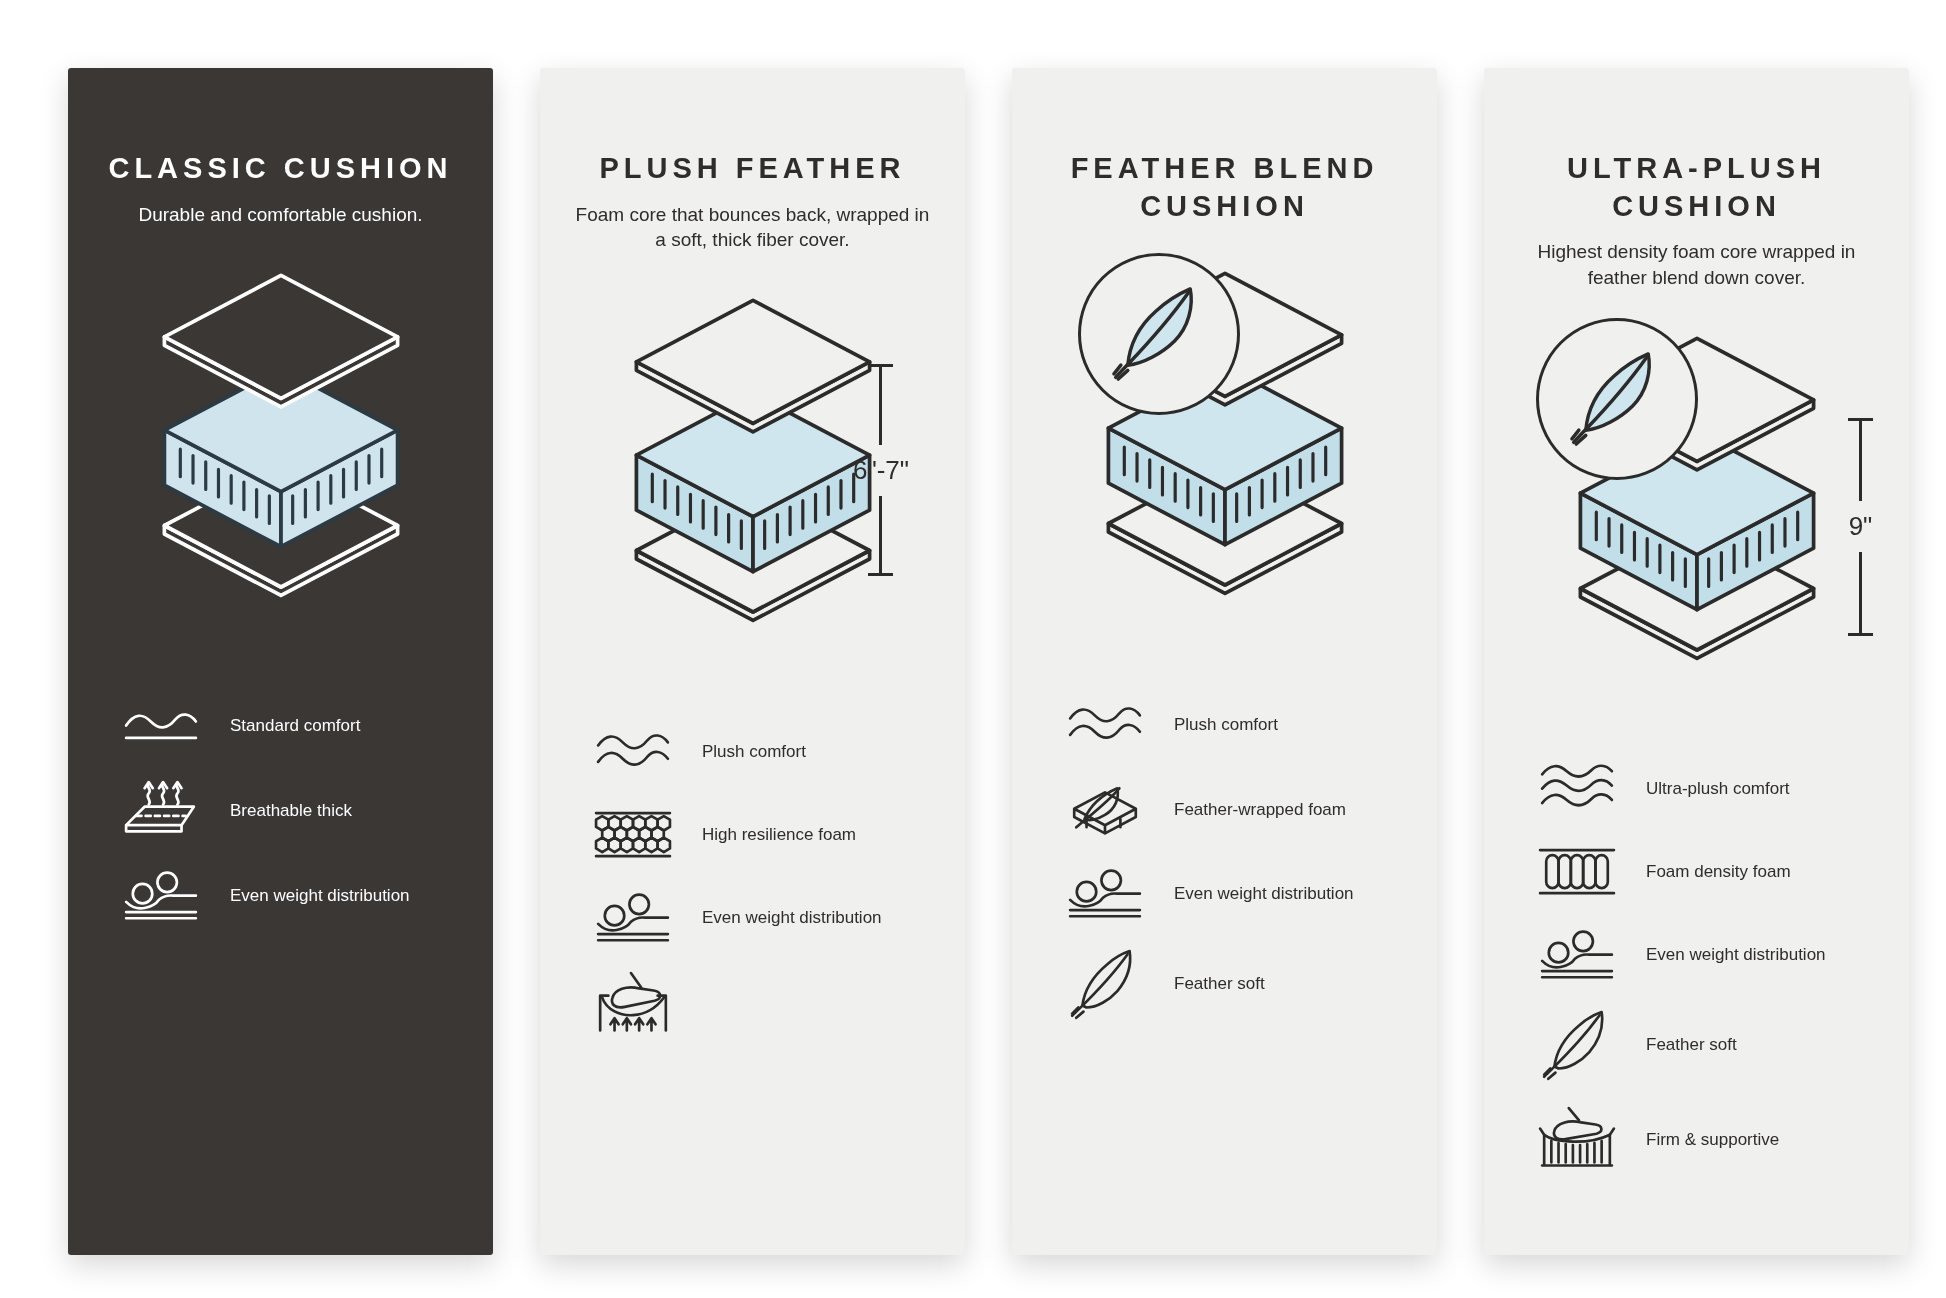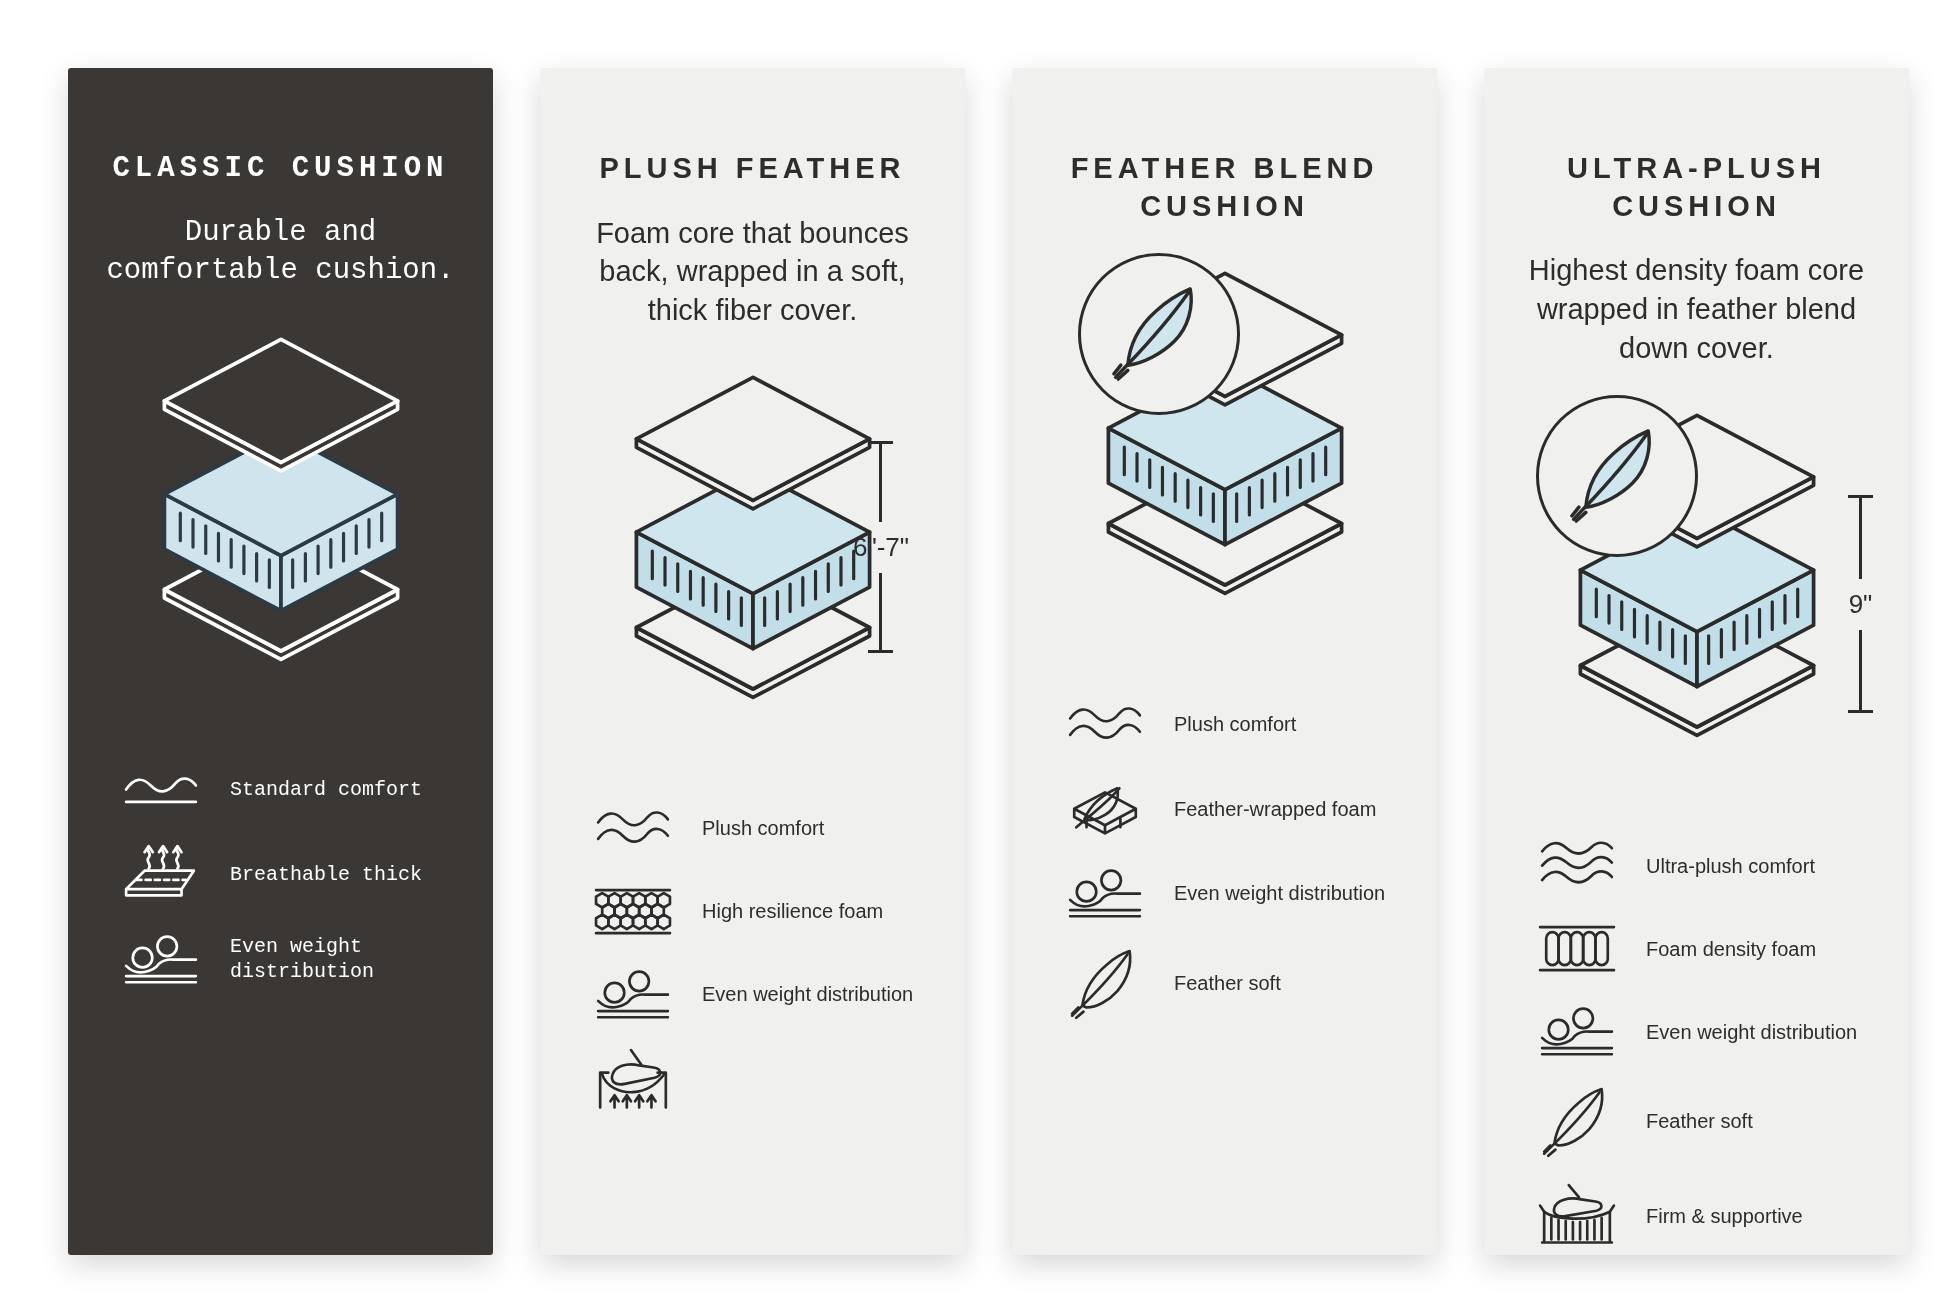--- a/index.html
+++ b/index.html
@@ -3,28 +3,28 @@
 <meta charset="utf-8">
 <style>
   * { margin:0; padding:0; box-sizing:border-box; }
   html,body { width:1946px; height:1298px; background:#ffffff; font-family:"Liberation Sans", sans-serif; overflow:hidden; }
   .board { display:flex; gap:47px; padding:68px 0 0 68px; }
 
   .card { width:425px; height:1187px; border-radius:3px; padding:0 32px;
           box-shadow:0 10px 30px rgba(0,0,0,0.16); position:relative; }
   .card.dark  { --card-bg:#3a3735; --line:#ffffff; --block-line:#2c3a44;
                 --blue-top:#cfe4ed; --blue-side:#cfe4ed;
-                background:var(--card-bg); color:#ffffff;font-family:Liberation Mono, monospace; }
+                background:var(--card-bg); color:#ffffff; }
   .card.light { --card-bg:#f0f0ee; --line:#2b2b2b; --block-line:#2b2b2b;
                 --blue-top:#cfe6ef; --blue-side:#c2dfe9;
                 background:var(--card-bg); color:#2e2d2b; }
 
   .card-title { margin-top:82px; text-align:center; font-weight:bold;
                 font-size:29px; letter-spacing:5px; line-height:1.3; }
-  .card-desc  { margin-top:26px; text-align:center; font-size:29px; line-height:1.33;
+  .card-desc  { margin-top:14px; text-align:center; font-size:19px; line-height:1.33;
                 max-width:356px; margin-left:auto; margin-right:auto; }
 
   .illu-wrap { position:relative; margin-top:42px; height:380px; }
   .cushion-svg { display:block; margin:14px auto 0; width:318px; height:auto; }
 
   .badge { position:absolute; width:162px; height:162px; border-radius:50%;
            border:3.5px solid var(--line); background:var(--card-bg);
            display:flex; align-items:center; justify-content:center; z-index:3; }
   .card-feather .badge { left:34px; top:-14px; }
   .card-ultra   .badge { left:20px; top:-14px; }
@@ -35,21 +35,21 @@
   .card-ultra .dim { right:4px;  top:86px; height:218px; }
   .dim-cap   { width:25px; height:3px; background:var(--line); flex:0 0 auto; }
   .dim-line  { width:3px; background:var(--line); flex:1; }
   .dim-label { font-size:26px; padding:10px 0; white-space:nowrap; }
 
   .features { margin-top:48px; padding-left:22px; }
   .feature-row { display:flex; align-items:center; margin-bottom:25px; min-height:58px; }
   .feature-icon { width:78px; flex:0 0 78px; margin-right:30px; color:var(--line);
                   display:flex; align-items:center; justify-content:center; }
   .feature-icon svg { width:78px; height:auto; }
-  .feature-label { font-size:20px; line-height:1.25; max-width:250px; }
+  .feature-label { font-size:17px; line-height:1.25; max-width:250px; }
   .stroke-thin { fill:none; stroke:currentColor; stroke-width:2.6; stroke-linecap:round; stroke-linejoin:round; }
 </style>
 </head>
 <body>
 
 <div class="board">
 
   <section class="card dark card-classic">
     <h2 class="card-title">CLASSIC CUSHION</h2>
     <p class="card-desc">Durable and comfortable cushion.</p>

